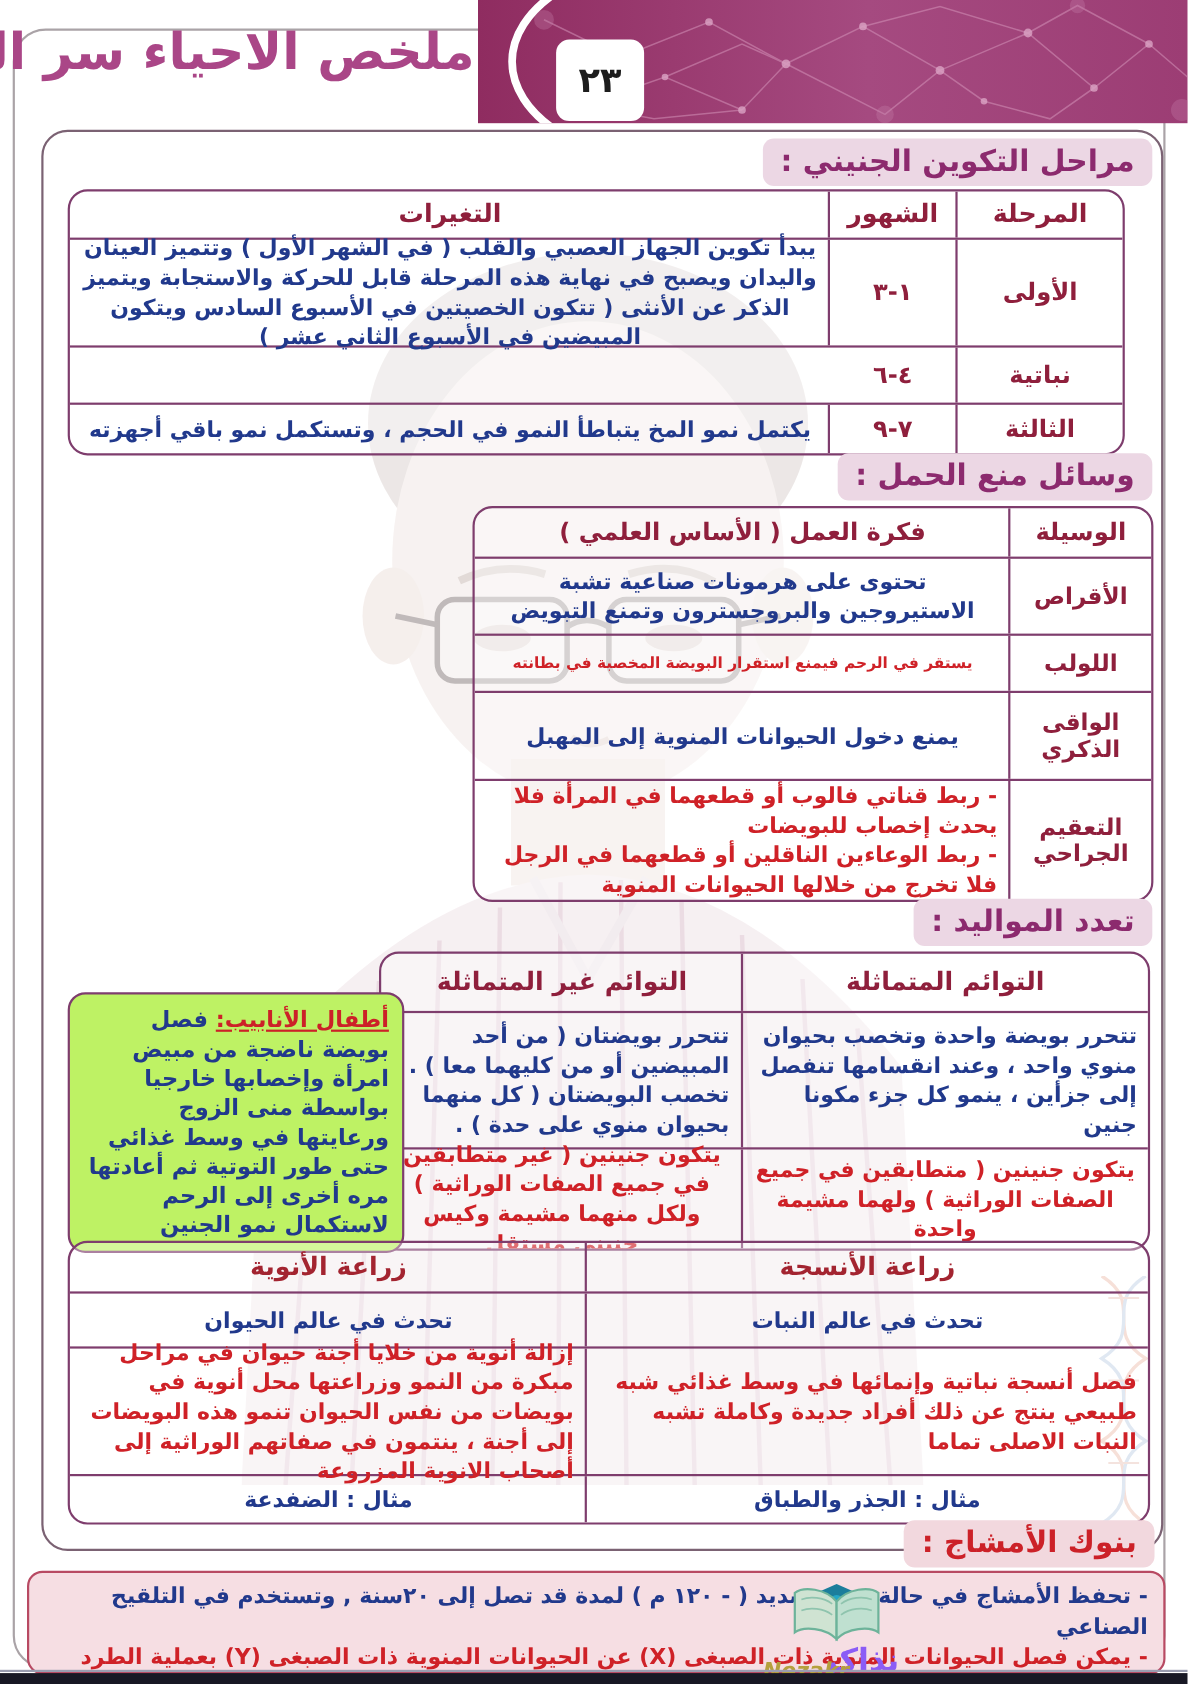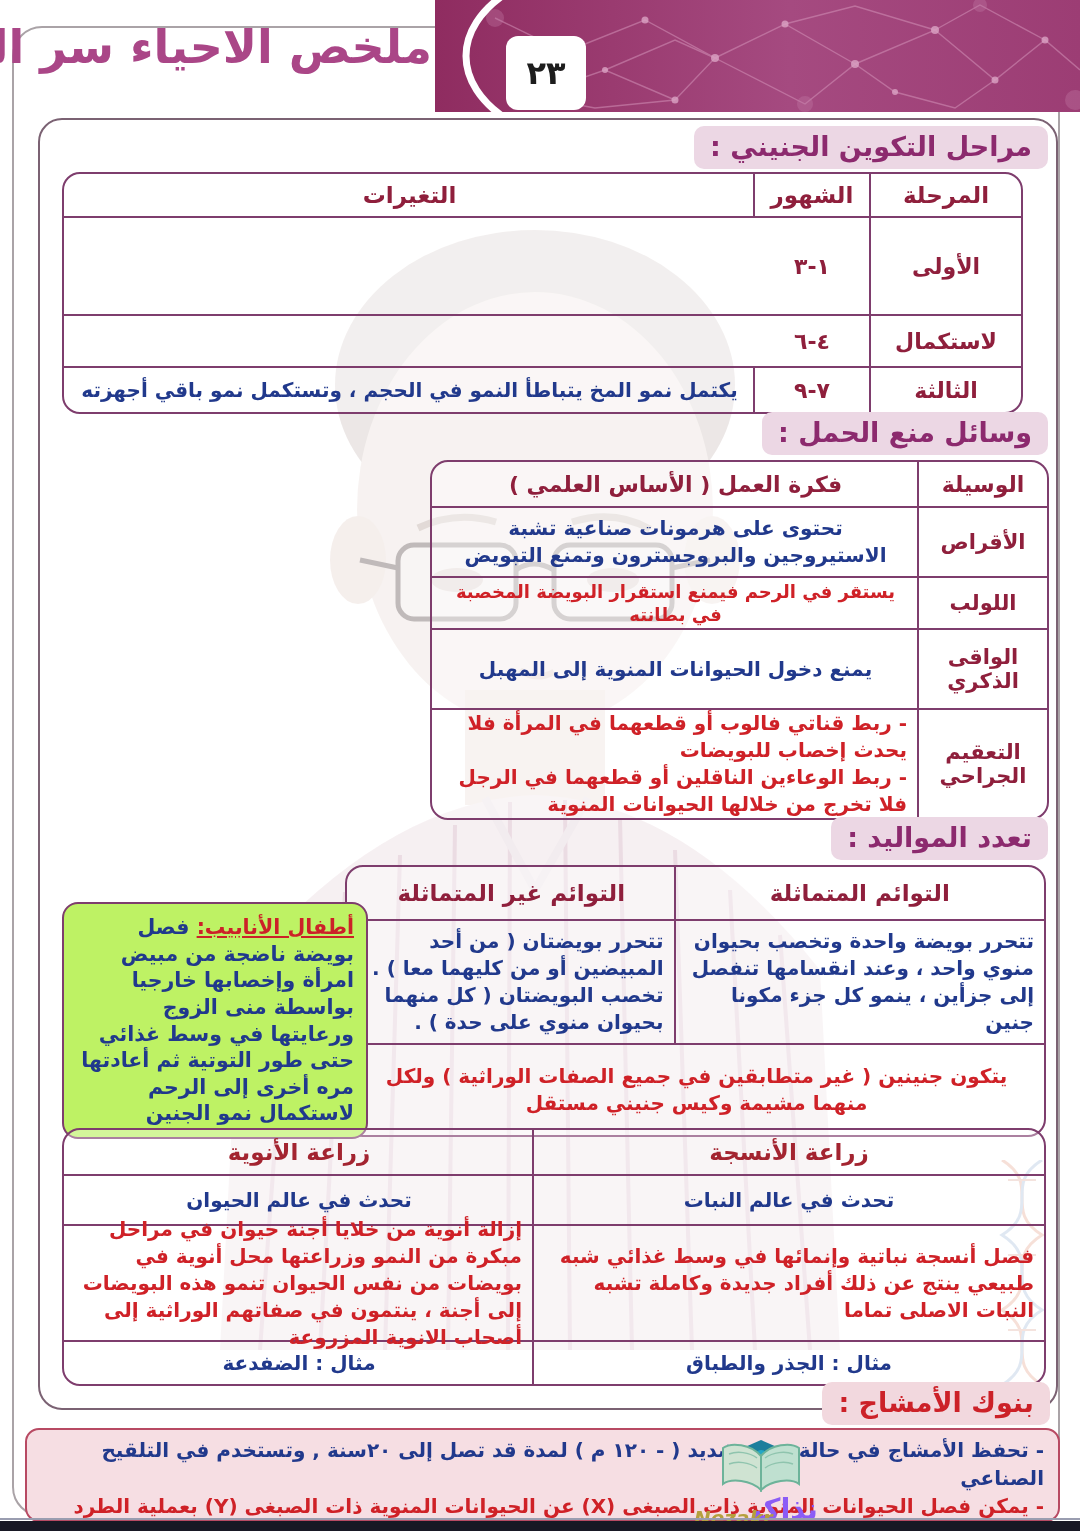--- a/index.html
+++ b/index.html
@@ -43,21 +43,21 @@
   .tr:last-child{border-bottom:none;}
   .td{display:flex;flex-direction:column;align-items:center;justify-content:center;
     padding:3px 10px;border-inline-end:2px solid var(--tb);text-align:center;}
   .td:last-child{border-inline-end:none;padding-left:12px;}
   .grow{flex:1;}
   .hmaroon{color:var(--maroon);font-size:23px;}
   .lmaroon{color:var(--maroon);font-size:22px;}
   .blue{color:var(--blue);}
   .red{color:var(--red);}
   .t20{font-size:20px;line-height:1.35;}
-  .t19{font-size:18px;line-height:1.3;}
+  .t19{font-size:14px;line-height:1.3;}
   .ralign{align-items:center;text-align:right;}
   
   .ivf{position:absolute;left:62px;top:902px;width:278px;z-index:3;
     background:#bef264;border:2px solid var(--tb);border-radius:16px;
     padding:10px 12px;font-size:20.5px;line-height:1.3;text-align:right;}
   .ivf-t{color:#cc2128;text-decoration:underline;}
   .ivf-b{color:var(--blue);}
   
   .gbox{position:absolute;left:25px;top:1428px;width:1003px;height:78px;z-index:3;
     background:#f6dee3;border:2px solid #b84a63;border-radius:14px;
@@ -181,24 +181,25 @@
         <span class="hmaroon">التغيرات</span>
       </div>
   </div>
   <div class="tr" style="height:96px;">
     <div class="td" style="width:130px;">
         <span class="lmaroon">الأولى</span>
       </div>
     <div class="td" style="width:94px;">
         <span class="lmaroon">١-٣</span>
       </div>
+    <div class="td grow t20 blue">يبدأ تكوين الجهاز العصبي والقلب ( في الشهر الأول ) وتتميز العينان واليدان ويصبح في نهاية هذه المرحلة قابل للحركة والاستجابة ويتميز الذكر عن الأنثى ( تتكون الخصيتين في الأسبوع السادس ويتكون المبيضين في الأسبوع الثاني عشر )</div>
   </div>
   <div class="tr" style="height:50px;">
     <div class="td" style="width:130px;">
-        <span class="lmaroon">لاستكمال</span>
+        <span class="lmaroon">نباتية</span>
       </div>
     <div class="td" style="width:94px;">
         <span class="lmaroon">٤-٦</span>
       </div>
   </div>
   <div class="tr" style="height:44px;">
     <div class="td" style="width:130px;">
         <span class="lmaroon">الثالثة</span>
       </div>
     <div class="td" style="width:94px;">
@@ -257,20 +258,21 @@
       </div>
     <div class="td grow">
         <span class="hmaroon">التوائم غير المتماثلة</span>
       </div>
   </div>
   <div class="tr" style="height:122px;">
     <div class="td t20 blue ralign" style="width:50%;">تتحرر بويضة واحدة وتخصب بحيوان منوي واحد ، وعند انقسامها تنفصل إلى جزأين ، ينمو كل جزء مكونا جنين</div>
     <div class="td grow t20 blue ralign">تتحرر بويضتان ( من أحد المبيضين أو من كليهما معا ) . تخصب البويضتان ( كل منهما بحيوان منوي على حدة ) .</div>
   </div>
   <div class="tr" style="height:90px;">
+    <div class="td t20 red" style="width:50%;">يتكون جنينين ( متطابقين في جميع الصفات الوراثية ) ولهما مشيمة واحدة</div>
     <div class="td grow t20 red">يتكون جنينين ( غير متطابقين في جميع الصفات الوراثية ) ولكل منهما مشيمة وكيس جنيني مستقل</div>
   </div>
 </div>
 
 <div class="ivf">
   <span class="ivf-t">أطفال الأنابيب:</span>
   <span class="ivf-b">فصل بويضة ناضجة من مبيض امرأة وإخصابها خارجيا بواسطة منى الزوج ورعايتها في وسط غذائي حتى طور التوتية ثم أعادتها مره أخرى إلى الرحم لاستكمال نمو الجنين</span>
 </div>
 
 <div class="tbl" style="left:62px;top:1128px;width:980px;">

